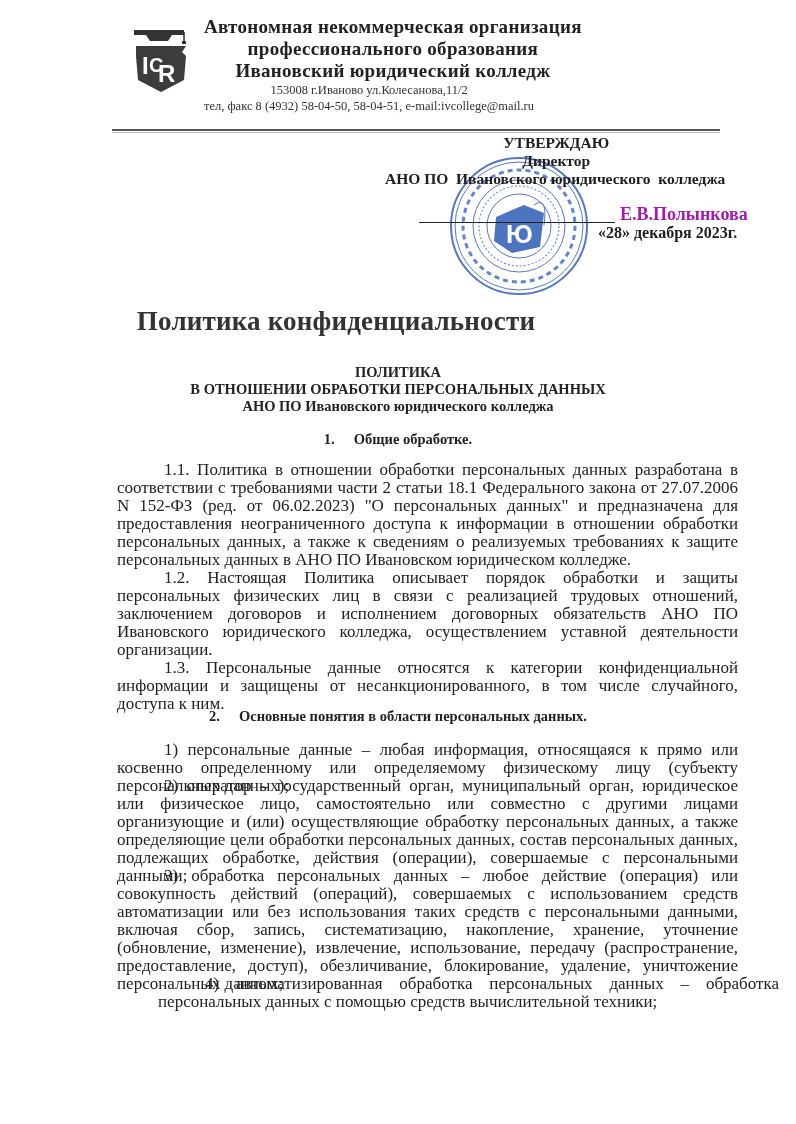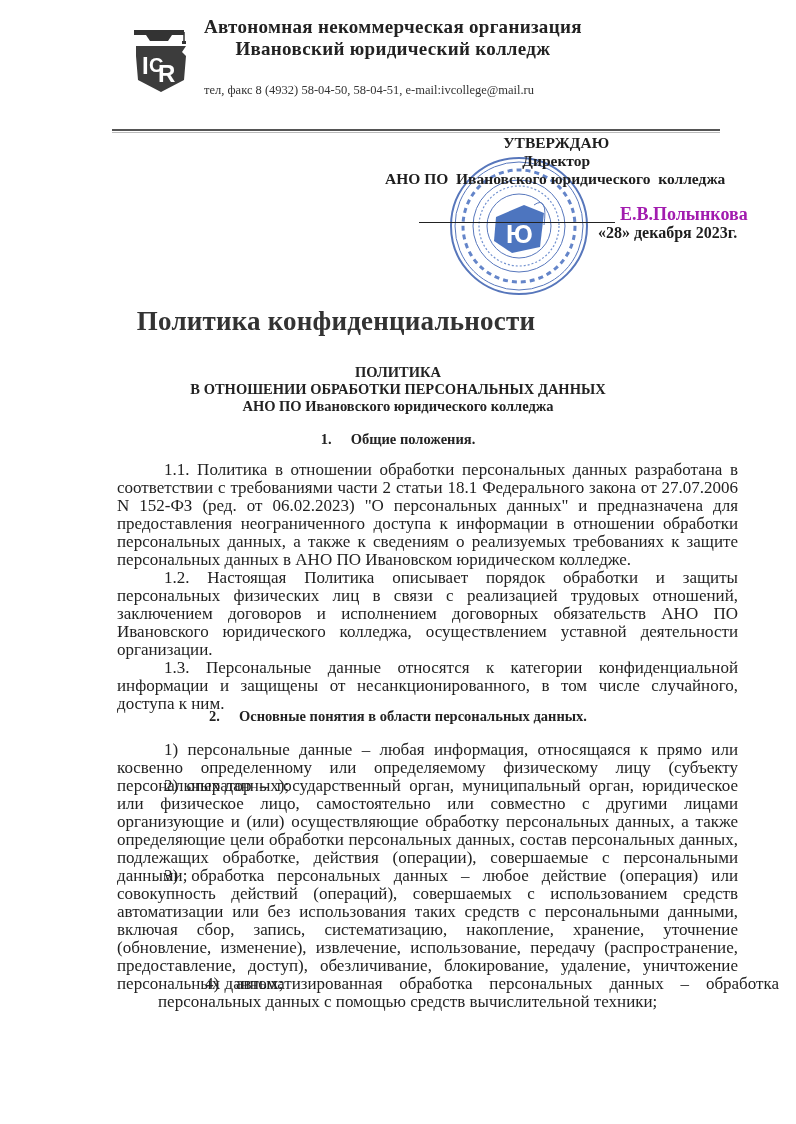--- a/index.html
+++ b/index.html
@@ -41,23 +41,25 @@
     <rect x="52" y="13" width="4" height="3" fill="#333"></rect>
     <path d="M6,18 L56,18 L52,24 L56,28 L54,52 L31,64 L8,52 L6,28 Z" fill="#3c3c3c"></path>
     <text x="12" y="46" font-family="Liberation Sans, sans-serif" font-weight="bold" font-size="24" fill="#fff">I</text>
     <text x="19" y="44" font-family="Liberation Sans, sans-serif" font-weight="bold" font-size="20" fill="#fff">C</text>
     <text x="28" y="54" font-family="Liberation Sans, sans-serif" font-weight="bold" font-size="24" fill="#fff">R</text>
   </svg>
 </div>
 
 <div class="abs org">
   <div>Автономная некоммерческая организация</div>
+  <div>профессионального образования</div>
   <div>Ивановский юридический колледж</div>
 </div>
 <div class="abs addr">
+  <div>153008 г.Иваново ул.Колесанова,11/2</div>
   <div>тел, факс 8 (4932) 58-04-50, 58-04-51, e-mail:ivcollege@mail.ru</div>
 </div>
 <div class="abs rule"></div>
 <div class="abs rule2"></div>
 
 <div class="abs stamp">
   <svg width="142" height="142" viewBox="0 0 142 142">
     <circle cx="71" cy="71" r="68" fill="none" stroke="#3a5fb0" stroke-width="2"></circle>
     <circle cx="71" cy="71" r="64" fill="none" stroke="#3a5fb0" stroke-width="1"></circle>
     <circle cx="71" cy="71" r="46" fill="none" stroke="#3a5fb0" stroke-width="1"></circle>
@@ -84,21 +86,21 @@
 <div class="abs date">«28» декабря 2023г.</div>
 
 <div class="abs main-title">Политика конфиденциальности</div>
 <div class="abs subtitle">
   <div>ПОЛИТИКА</div>
   <div>В ОТНОШЕНИИ ОБРАБОТКИ ПЕРСОНАЛЬНЫХ ДАННЫХ</div>
   <div>АНО ПО Ивановского юридического колледжа</div>
 </div>
 
 <div class="abs sec-head" style="top:431px;">
-  <span class="num">1.</span><span>Общие положения.</span>
+  <span class="num">1.</span><span>Общие обработке.</span>
 </div>
 <div class="abs para" style="top:461px;">1.1.  Политика в отношении обработки персональных данных разработана в соответствии с требованиями части 2 статьи 18.1 Федерального закона от 27.07.2006 N 152-ФЗ (ред. от 06.02.2023) "О персональных данных" и предназначена для предоставления неограниченного доступа к информации в отношении обработки персональных данных, а также к сведениям о реализуемых требованиях к защите персональных данных в АНО ПО Ивановском юридическом колледже.</div>
 <div class="abs para" style="top:569px;">1.2.  Настоящая Политика описывает порядок обработки и защиты персональных физических лиц в связи с реализацией трудовых отношений, заключением договоров и исполнением договорных обязательств АНО ПО Ивановского юридического колледжа, осуществлением уставной деятельности организации.</div>
 <div class="abs para" style="top:659px;">1.3.  Персональные данные относятся к категории конфиденциальной информации и защищены от несанкционированного, в том числе случайного, доступа к ним.</div>
 
 <div class="abs sec-head" style="top:708px;">
   <span class="num">2.</span><span>Основные понятия в области персональных данных.</span>
 </div>
 <div class="abs para" style="top:741px;">1) персональные данные – любая информация, относящаяся к прямо или косвенно определенному или определяемому физическому лицу (субъекту персональных данных);</div>
 <div class="abs para" style="top:777px;">2) оператор – государственный орган, муниципальный орган, юридическое или физическое лицо, самостоятельно или совместно с другими лицами организующие и (или) осуществляющие обработку персональных данных, а также определяющие цели обработки персональных данных, состав персональных данных, подлежащих обработке, действия (операции), совершаемые с персональными данными;</div>

